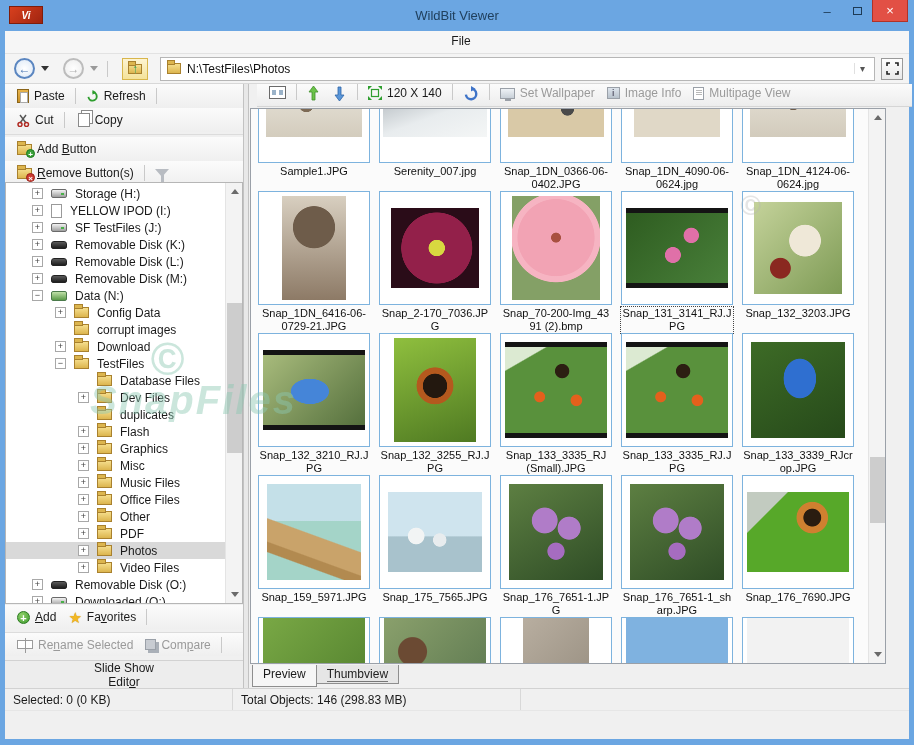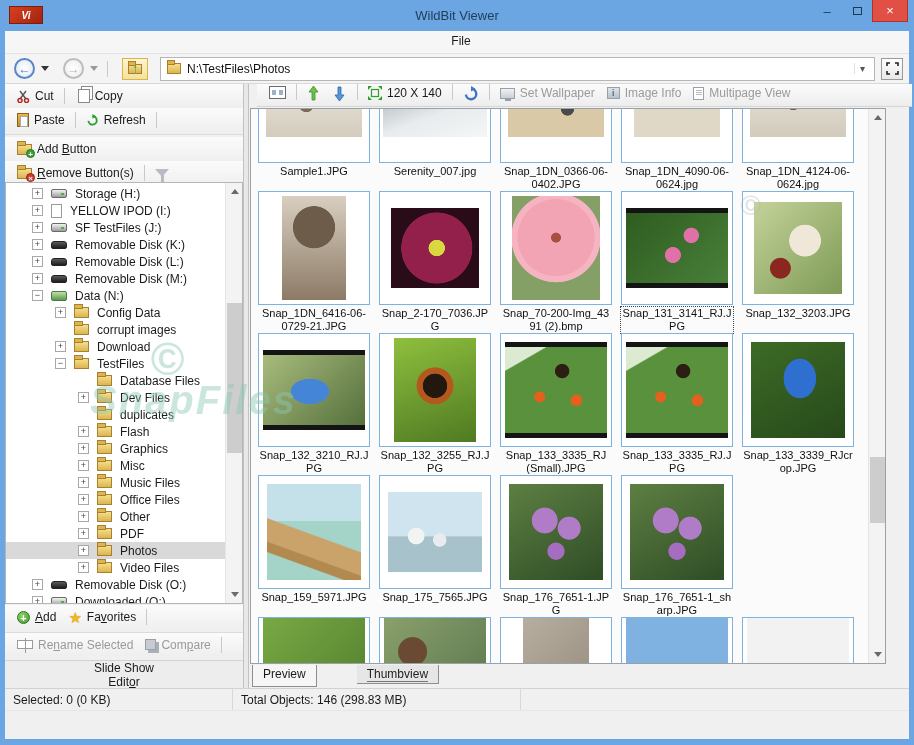--- a/index.html
+++ b/index.html
@@ -108,21 +108,21 @@
   .viewport { position:absolute; left:1px; top:24px; width:636px; height:556px; background:#fbfbfb; border:1px solid #9aa0a8; overflow:hidden; }
   .grid { position:absolute; left:0; top:-60px; width:616px; }
   .trowg { display:flex; padding-left:7px; }
   .tcell { width:112px; margin-right:9px; height:142px; flex:none; }
   .tbox { height:114px; border:1px solid #7db3de; background:#fff; display:flex; align-items:center; justify-content:center; }
   .timg { }
   .timg.bars { border-top:5px solid #141414; border-bottom:5px solid #141414; }
   .tlabel { margin-top:2px; font-size:11px; line-height:13px; text-align:center; word-break:break-all; color:#111; padding:0 1px; }
   .tlabel.focused { outline:1px dotted #444; }
   
-  .viewtabs { position:absolute; left:1px; top:581px; width:655px; height:23px; display:flex;gap:40px; }
+  .viewtabs { position:absolute; left:1px; top:581px; width:655px; height:23px; display:flex; }
   .btab { border:1px solid #8e8e8e; border-top:none; font-size:12px; padding:2px 10px 0 10px; }
   .btab.active { background:#f6f6f6; height:22px; margin-left:2px; z-index:2; }
   .btab.inactive { background:#e6e6e6; height:19px; color:#222; border-left:none; }
   .btab.inactive .ul-line { border-bottom:1px solid #777; }
   
   .statusbar { position:absolute; left:0; top:657px; width:904px; height:22px; background:#f0f0f0; border-top:1px solid #d2d2d2; display:flex; align-items:center; font-size:12px; }
   .scell { padding:0 8px; height:100%; display:flex; align-items:center; border-right:1px solid #d8d8d8; }
   .strip { position:absolute; left:0; top:679px; width:904px; height:29px; background:#f0f0f0; border-top:1px solid #e6e6e6; }
   
   .wm { position:absolute; color:rgba(140,200,178,0.45); font-style:italic; font-weight:bold; pointer-events:none; z-index:5; }
@@ -173,48 +173,48 @@
     <div class="expandbtn">
       <svg width="13" height="13" viewBox="0 0 13 13">
         <path d="M1 4 V1 H4 M9 1 H12 V4 M12 9 V12 H9 M4 12 H1 V9" fill="none" stroke="#222" stroke-width="1.6"></path>
       </svg>
     </div>
   </div>
 
   <div class="leftcol">
     <div class="ltb">
       <div class="tbtn">
+        <span class="ic clip"></span>
+        <span>Paste</span>
+      </div>
+      <div class="vsep"></div>
+      <div class="tbtn">
+        <svg width="13" height="13" viewBox="0 0 14 14" class="refico">
+          <path d="M7 2.5 A4.5 4.5 0 1 1 2.6 7.5" fill="none" stroke="#2e9e2e" stroke-width="2"></path>
+          <path d="M7 0 L11 2.5 L7 5 Z" fill="#2e9e2e"></path>
+        </svg>
+        <span>Refresh</span>
+      </div>
+      <div class="vsep"></div>
+    </div>
+    <div class="ltb">
+      <div class="tbtn">
         <svg width="13" height="13" viewBox="0 0 13 13">
           <line x1="3" y1="1" x2="9" y2="9" stroke="#555" stroke-width="1.4"></line>
           <line x1="9" y1="1" x2="3" y2="9" stroke="#555" stroke-width="1.4"></line>
           <circle cx="3" cy="10.5" r="2" fill="none" stroke="#b02a22" stroke-width="1.5"></circle>
           <circle cx="9.5" cy="10.5" r="2" fill="none" stroke="#b02a22" stroke-width="1.5"></circle>
         </svg>
         <span>Cut</span>
       </div>
       <div class="vsep"></div>
       <div class="tbtn">
         <span class="ic pages"></span>
         <span>Copy</span>
       </div>
-    </div>
-    <div class="ltb">
-      <div class="tbtn">
-        <span class="ic clip"></span>
-        <span>Paste</span>
-      </div>
-      <div class="vsep"></div>
-      <div class="tbtn">
-        <svg width="13" height="13" viewBox="0 0 14 14" class="refico">
-          <path d="M7 2.5 A4.5 4.5 0 1 1 2.6 7.5" fill="none" stroke="#2e9e2e" stroke-width="2"></path>
-          <path d="M7 0 L11 2.5 L7 5 Z" fill="#2e9e2e"></path>
-        </svg>
-        <span>Refresh</span>
-      </div>
-      <div class="vsep"></div>
     </div>
     <div class="hsep"></div>
     <div class="ltb">
       <div class="tbtn">
         <span class="ic folder14">
             <span class="badge green">+</span>
           </span>
         <span>Add <u>B</u>utton</span>
       </div>
     </div>
@@ -566,20 +566,26 @@
                 <div class="timg" style="width: 85%; height: 85%; background: radial-gradient(circle at 38% 38%, rgb(176, 124, 200) 0px, rgb(176, 124, 200) 15%, transparent 16%), radial-gradient(circle at 64% 46%, rgb(176, 124, 200) 0px, rgb(176, 124, 200) 14%, transparent 15%), radial-gradient(circle at 50% 70%, rgb(166, 108, 192) 0px, rgb(166, 108, 192) 10%, transparent 11%), linear-gradient(150deg, rgb(93, 127, 66), rgb(47, 77, 38));"></div>
               </div>
               <div class="tlabel">Snap_176_7651-1.JPG</div>
             </div>
             <div class="tcell">
               <div class="tbox">
                 <div class="timg" style="width: 85%; height: 85%; background: radial-gradient(circle at 38% 38%, rgb(176, 124, 200) 0px, rgb(176, 124, 200) 15%, transparent 16%), radial-gradient(circle at 64% 46%, rgb(176, 124, 200) 0px, rgb(176, 124, 200) 14%, transparent 15%), radial-gradient(circle at 50% 70%, rgb(166, 108, 192) 0px, rgb(166, 108, 192) 10%, transparent 11%), linear-gradient(150deg, rgb(93, 127, 66), rgb(47, 77, 38));"></div>
               </div>
               <div class="tlabel">Snap_176_7651-1_sharp.JPG</div>
             </div>
+            <div class="tcell">
+              <div class="tbox">
+                <div class="timg" style="width: 92%; height: 72%; background: radial-gradient(circle at 64% 32%, rgb(42, 28, 16) 0px, rgb(42, 28, 16) 10%, rgb(207, 128, 48) 11%, rgb(207, 128, 48) 18%, transparent 19%), linear-gradient(135deg, rgb(194, 203, 192) 0px, rgb(194, 203, 192) 22%, rgb(87, 168, 41) 23%);"></div>
+              </div>
+              <div class="tlabel">Snap_176_7690.JPG</div>
+            </div>
           </div>
           <div class="trowg">
             <div class="tcell">
               <div class="tbox">
                 <div class="timg" style="width: 92%; height: 100%; background: radial-gradient(circle at 45% 70%, rgb(192, 48, 40) 0px, rgb(192, 48, 40) 16%, transparent 17%), linear-gradient(135deg, rgb(121, 168, 69), rgb(76, 122, 42));"></div>
               </div>
             </div>
             <div class="tcell">
               <div class="tbox">
                 <div class="timg" style="width: 92%; height: 100%; background: radial-gradient(circle at 38% 60%, rgb(232, 226, 210) 0px, rgb(232, 226, 210) 9%, transparent 10%), radial-gradient(circle at 28% 30%, rgb(107, 74, 51) 0px, rgb(107, 74, 51) 13%, transparent 14%), linear-gradient(135deg, rgb(138, 160, 108), rgb(83, 112, 74));"></div>

